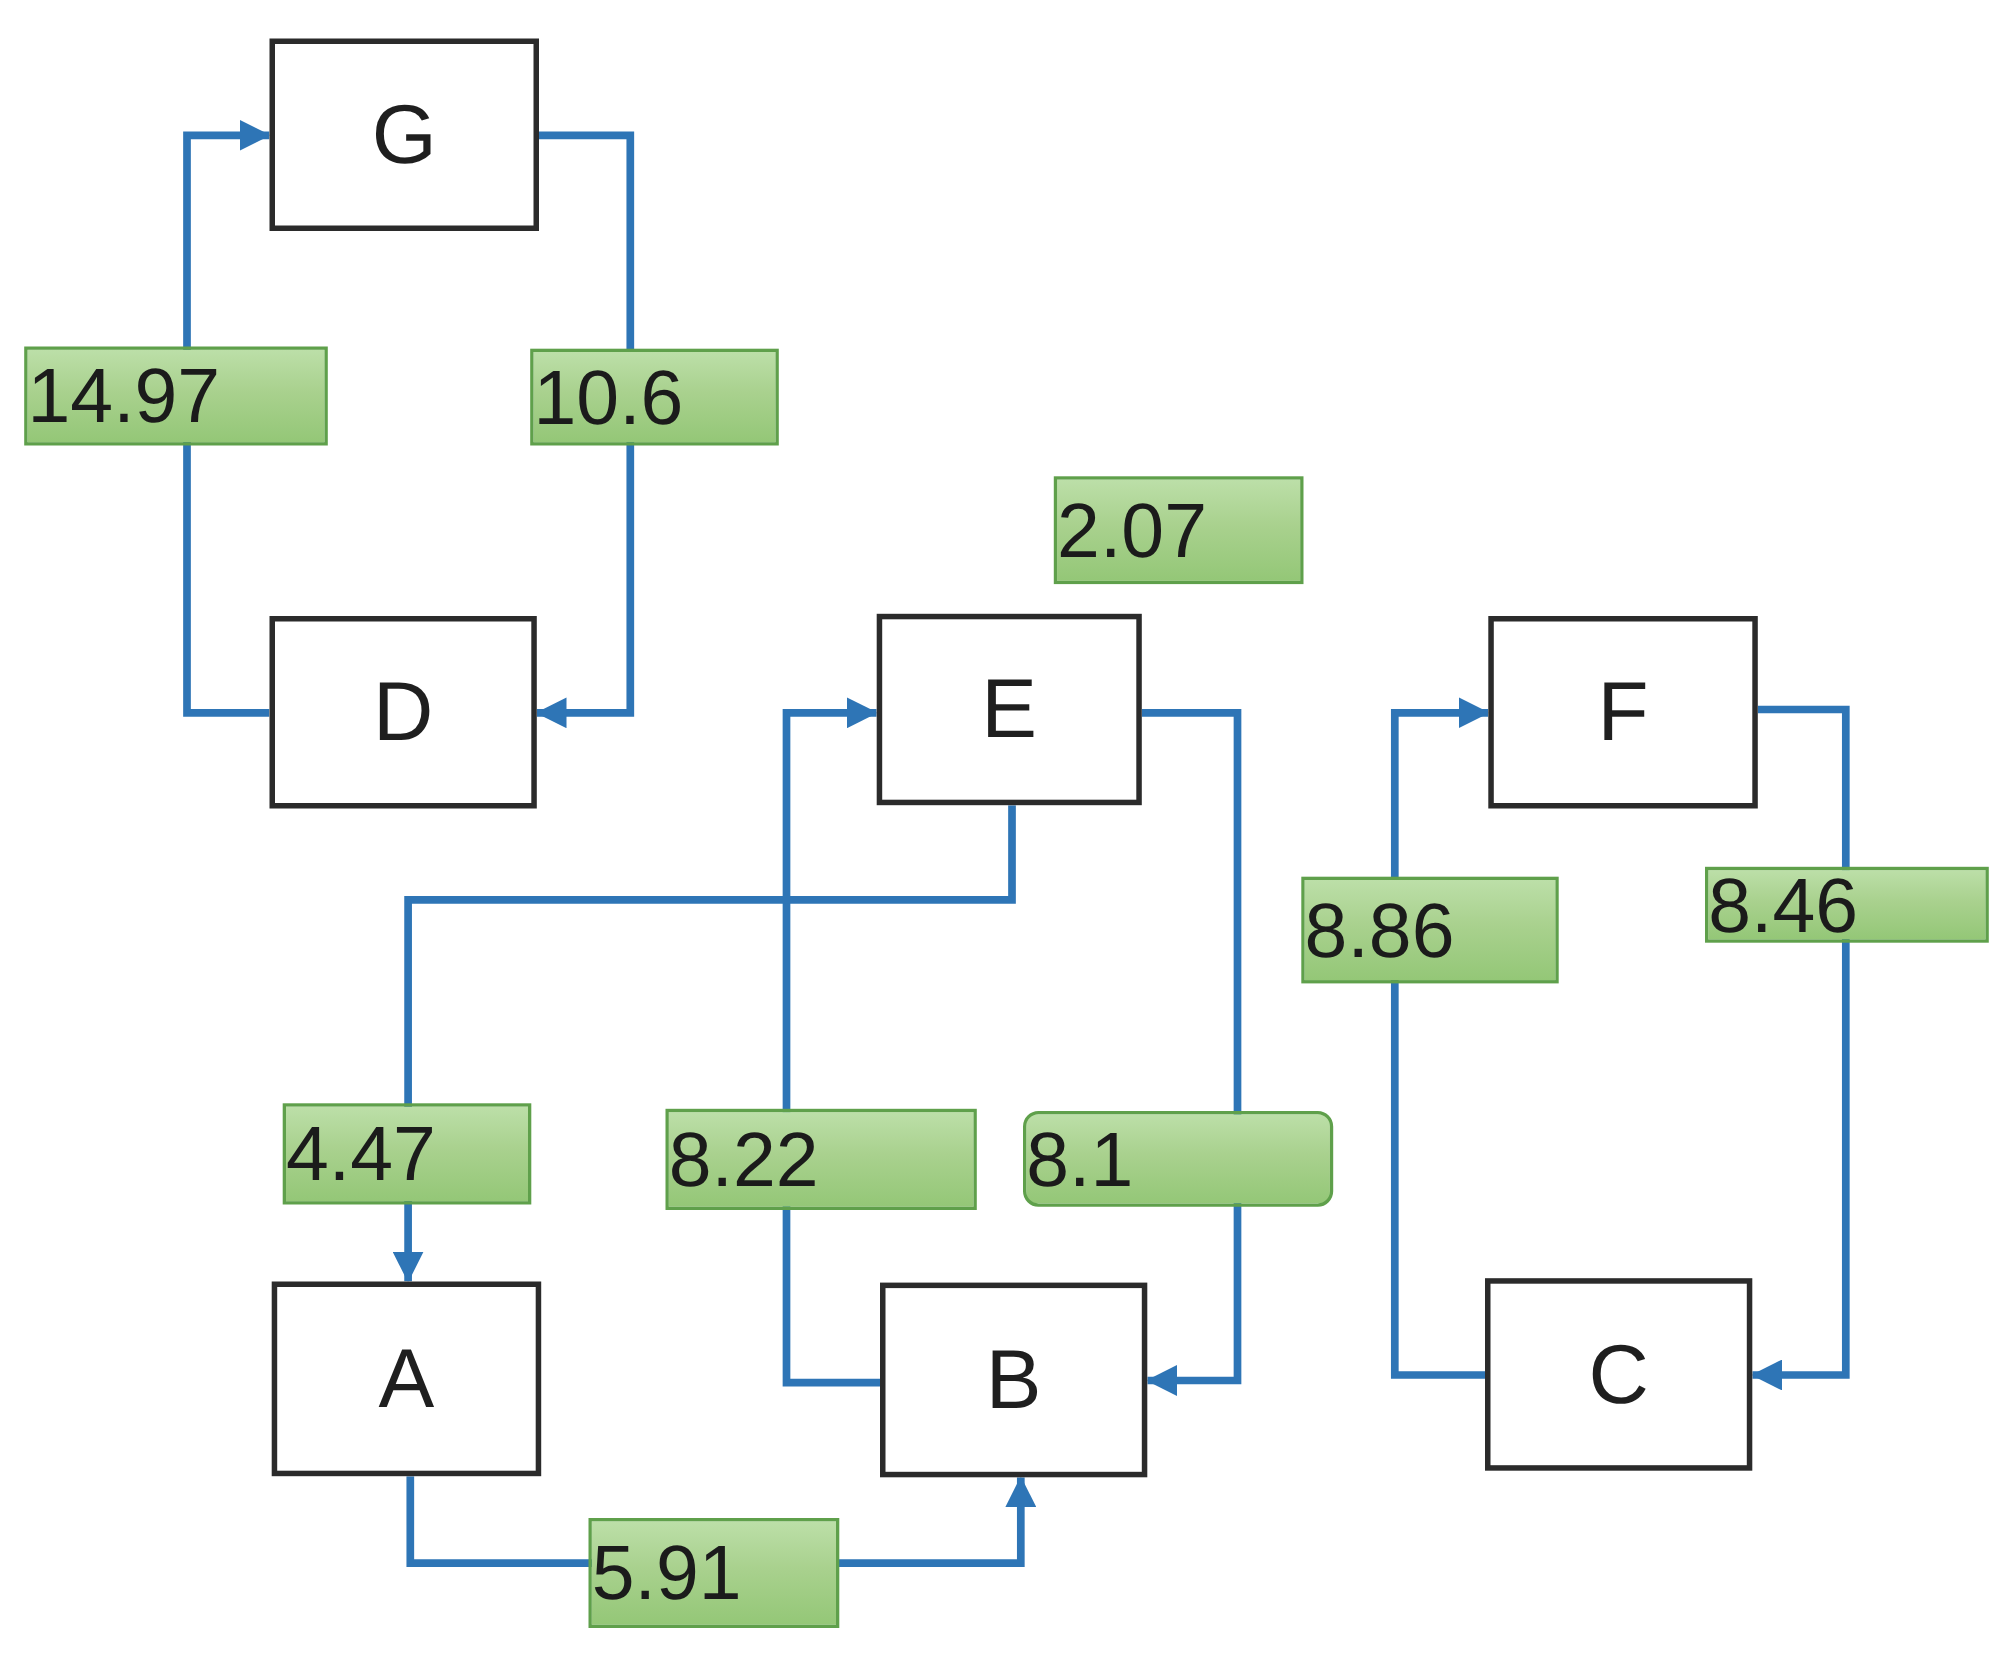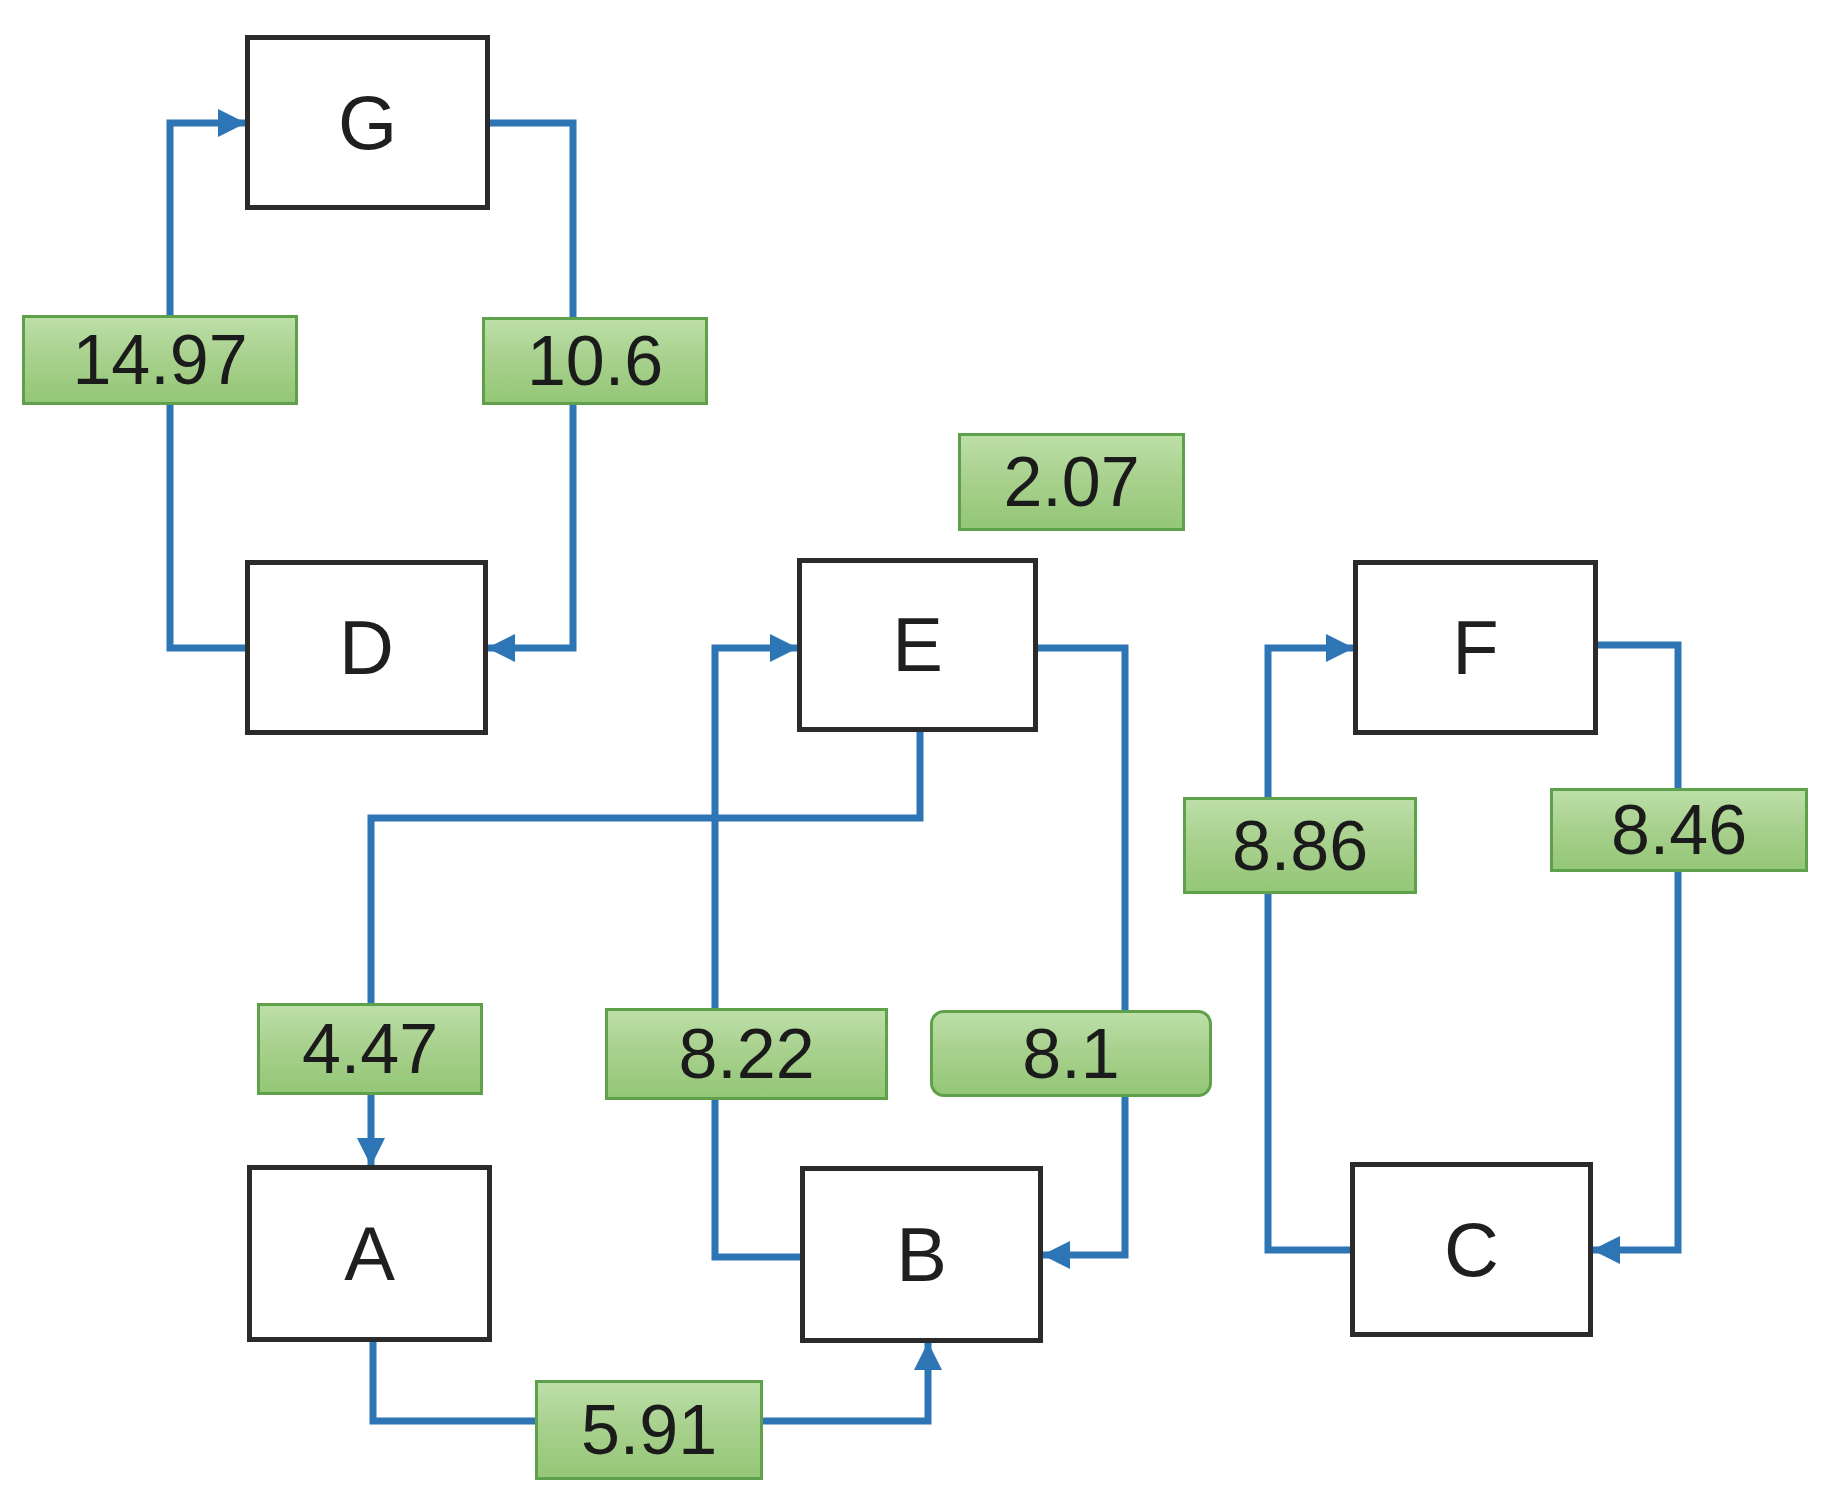--- a/index.html
+++ b/index.html
@@ -35,21 +35,21 @@
     color: #1f1f1f;
     line-height: 1;
   }
   .edge-label {
     position: absolute;
     box-sizing: border-box;
     background: linear-gradient(180deg, #bcdfa8 0%, #a9d18e 45%, #94c777 100%);
     border: 3px solid #5fa04b;
     display: flex;
     align-items: center;
-    justify-content: center;
+    justify-content: flex-start;
   }
   .edge-label-text {
     font-size: 70px;
     color: #1b1b1b;
     line-height: 1;
   }
 </style>
 </head>
 <body>
 
@@ -112,17 +112,17 @@
       </div>
       <div class="edge-label" style="left: 930px; top: 1010px; width: 282px; height: 87px; border-radius: 14px;">
         <span class="edge-label-text">8.1</span>
       </div>
       <div class="edge-label" style="left: 535px; top: 1380px; width: 228px; height: 100px;">
         <span class="edge-label-text">5.91</span>
       </div>
       <div class="edge-label" style="left: 1183px; top: 785px; width: 234px; height: 97px; margin-top: 12px;">
         <span class="edge-label-text">8.86</span>
       </div>
-      <div class="edge-label" style="left: 1550px; top: 788px; width: 258px; height: 84px;">
+      <div class="edge-label" style="left: 1550px; top: 788px; width: 258px; height: 69px;">
         <span class="edge-label-text">8.46</span>
       </div>
     </div>
 </div>
 
 </body></html>

